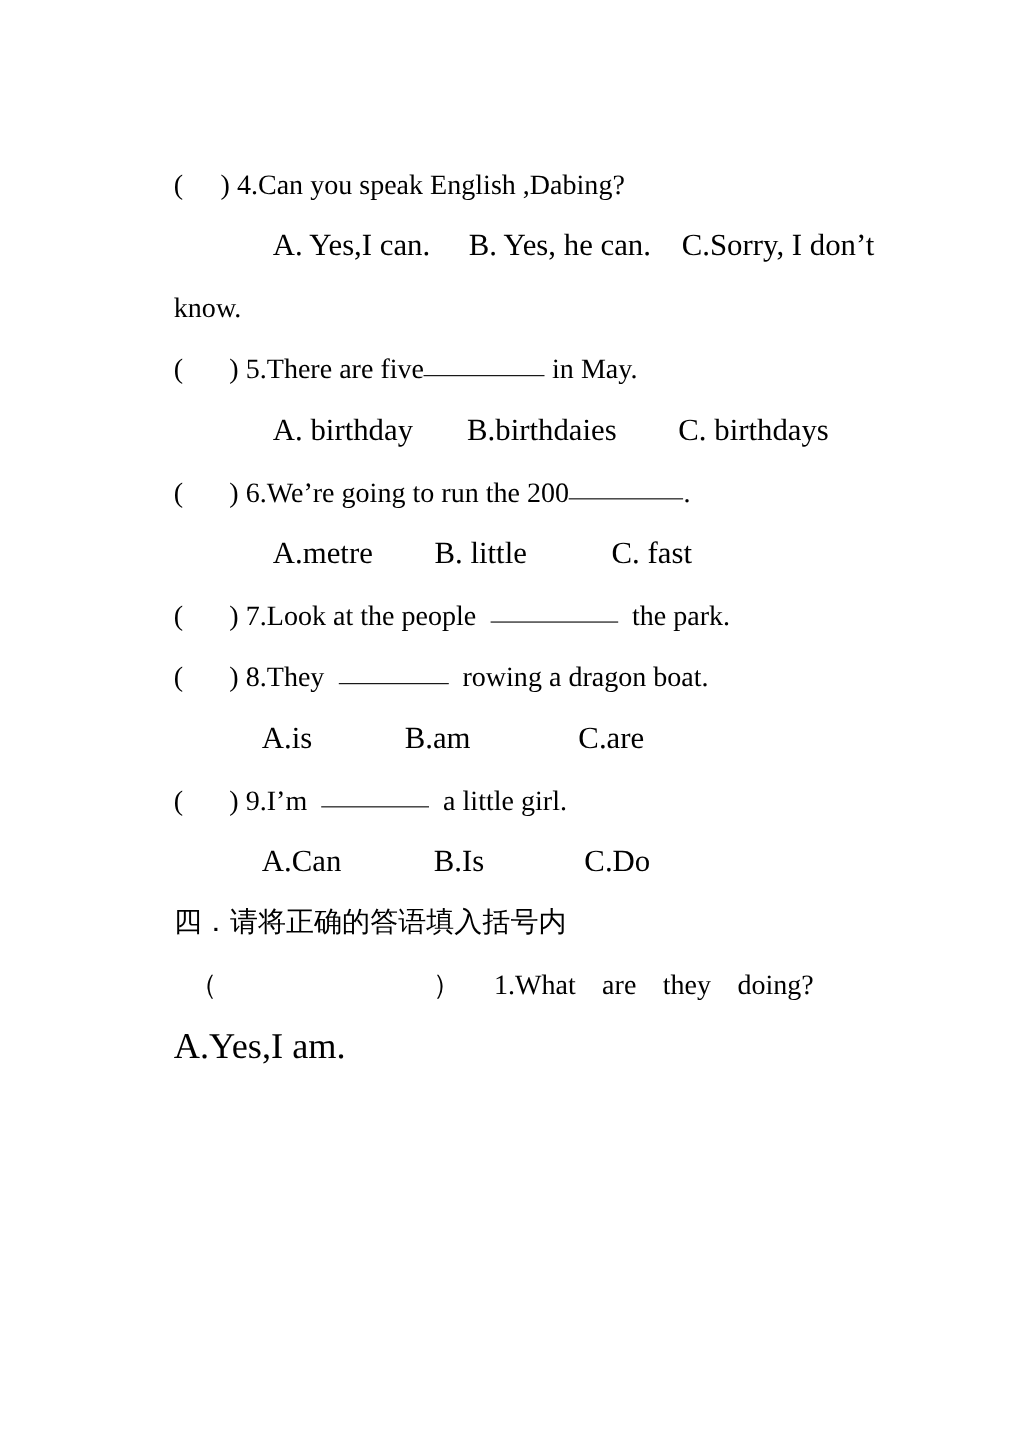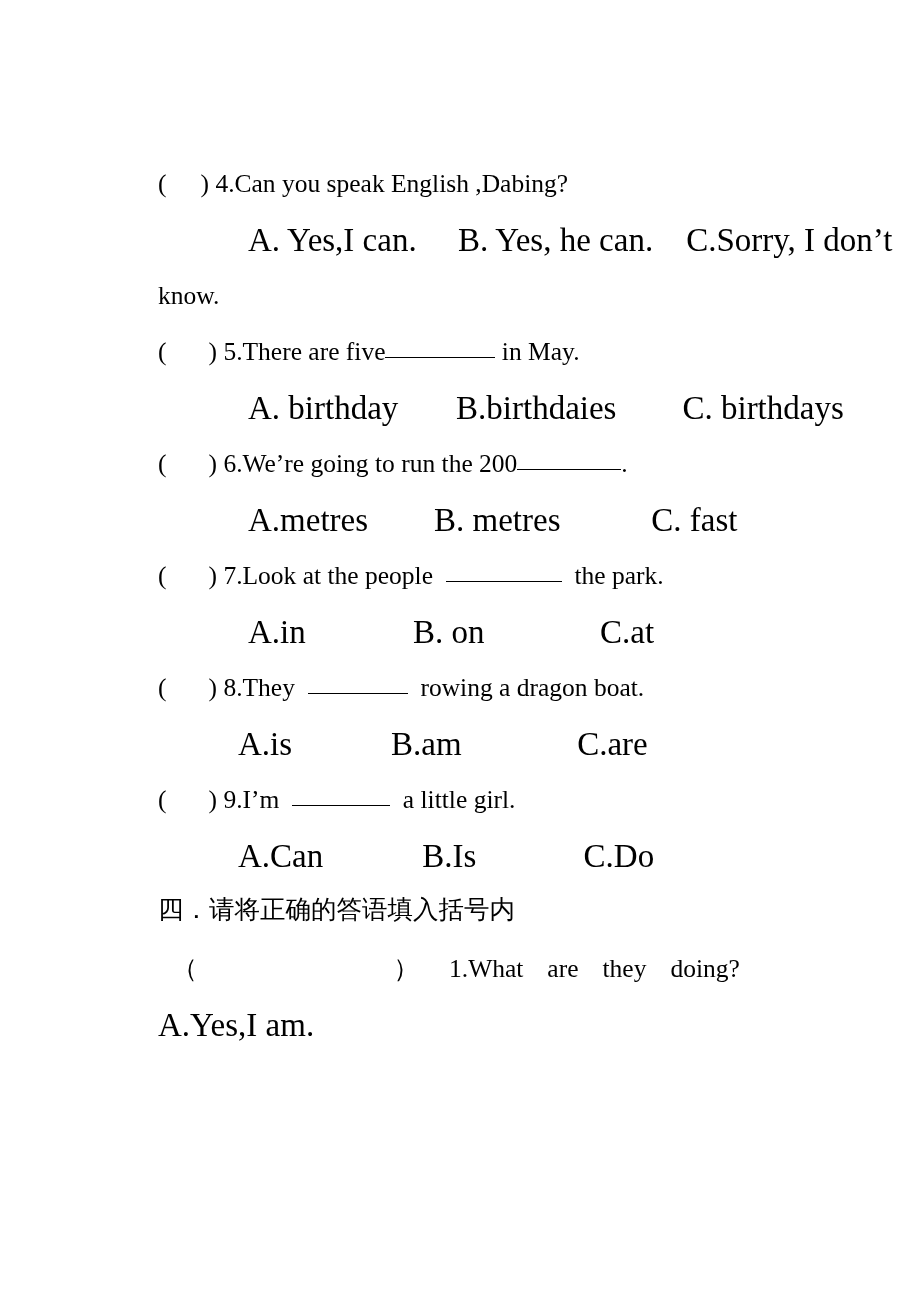--- a/index.html
+++ b/index.html
@@ -22,34 +22,34 @@
     width: 920px;
     height: 1300px;
     box-sizing: border-box;
     padding: 0;
   }
 
   
   .body-col {
     position: absolute;
     left: 158px;
-    top: 156px;
+    top: 140px;
     width: 608px;
   }
 
   
   .q-line {
     font-size: 25.5px;
     line-height: 56px;
     white-space: pre;
   }
 
   
   .opt-line {
-    font-size: 33px;
+    font-size: 28px;
     line-height: 56px;
     white-space: pre;
   }
   .indent-90  { padding-left: 90px; }
   .indent-80  { padding-left: 80px; }
 
   
   .cont-line {
     font-size: 25.5px;
     line-height: 56px;
@@ -115,25 +115,24 @@
     <div class="opt-line indent-90">A. Yes,I can.     B. Yes, he can.    C.Sorry, I don’t</div>
 
     <div class="cont-line">know.</div>
 
     <div class="q-line"><span>(</span><span class="sp-brk"></span><span>)</span> <span>5.</span><span>There are five</span><span class="blank blank-w110"></span><span> in May.</span></div>
 
     <div class="opt-line indent-90">A. birthday       B.birthdaies        C. birthdays</div>
 
     <div class="q-line"><span>(</span><span class="sp-brk"></span><span>)</span> <span>6.</span><span>We’re going to run the 200</span><span class="blank blank-w104"></span><span>.</span></div>
 
-    <div class="opt-line indent-90">A.metres        B. metres           C. fast</div>
+    <div class="opt-line indent-90">A.metre        B. little           C. fast</div>
 
     <div class="q-line"><span>(</span><span class="sp-brk"></span><span>)</span> <span>7.</span><span>Look at the people  </span><span class="blank blank-w116"></span><span>  the park.</span></div>
 
-    <div class="opt-line indent-90">A.in             B. on              C.at</div>
 
     <div class="q-line"><span>(</span><span class="sp-brk"></span><span>)</span> <span>8.</span><span>They  </span><span class="blank blank-w100"></span><span>  rowing a dragon boat.</span></div>
 
     <div class="opt-line indent-80">A.is            B.am              C.are</div>
 
     <div class="q-line"><span>(</span><span class="sp-brk"></span><span>)</span> <span>9.</span><span>I’m  </span><span class="blank blank-w98"></span><span>  a little girl.</span></div>
 
 
 
     <div class="opt-line indent-80">A.Can            B.Is             C.Do</div>

